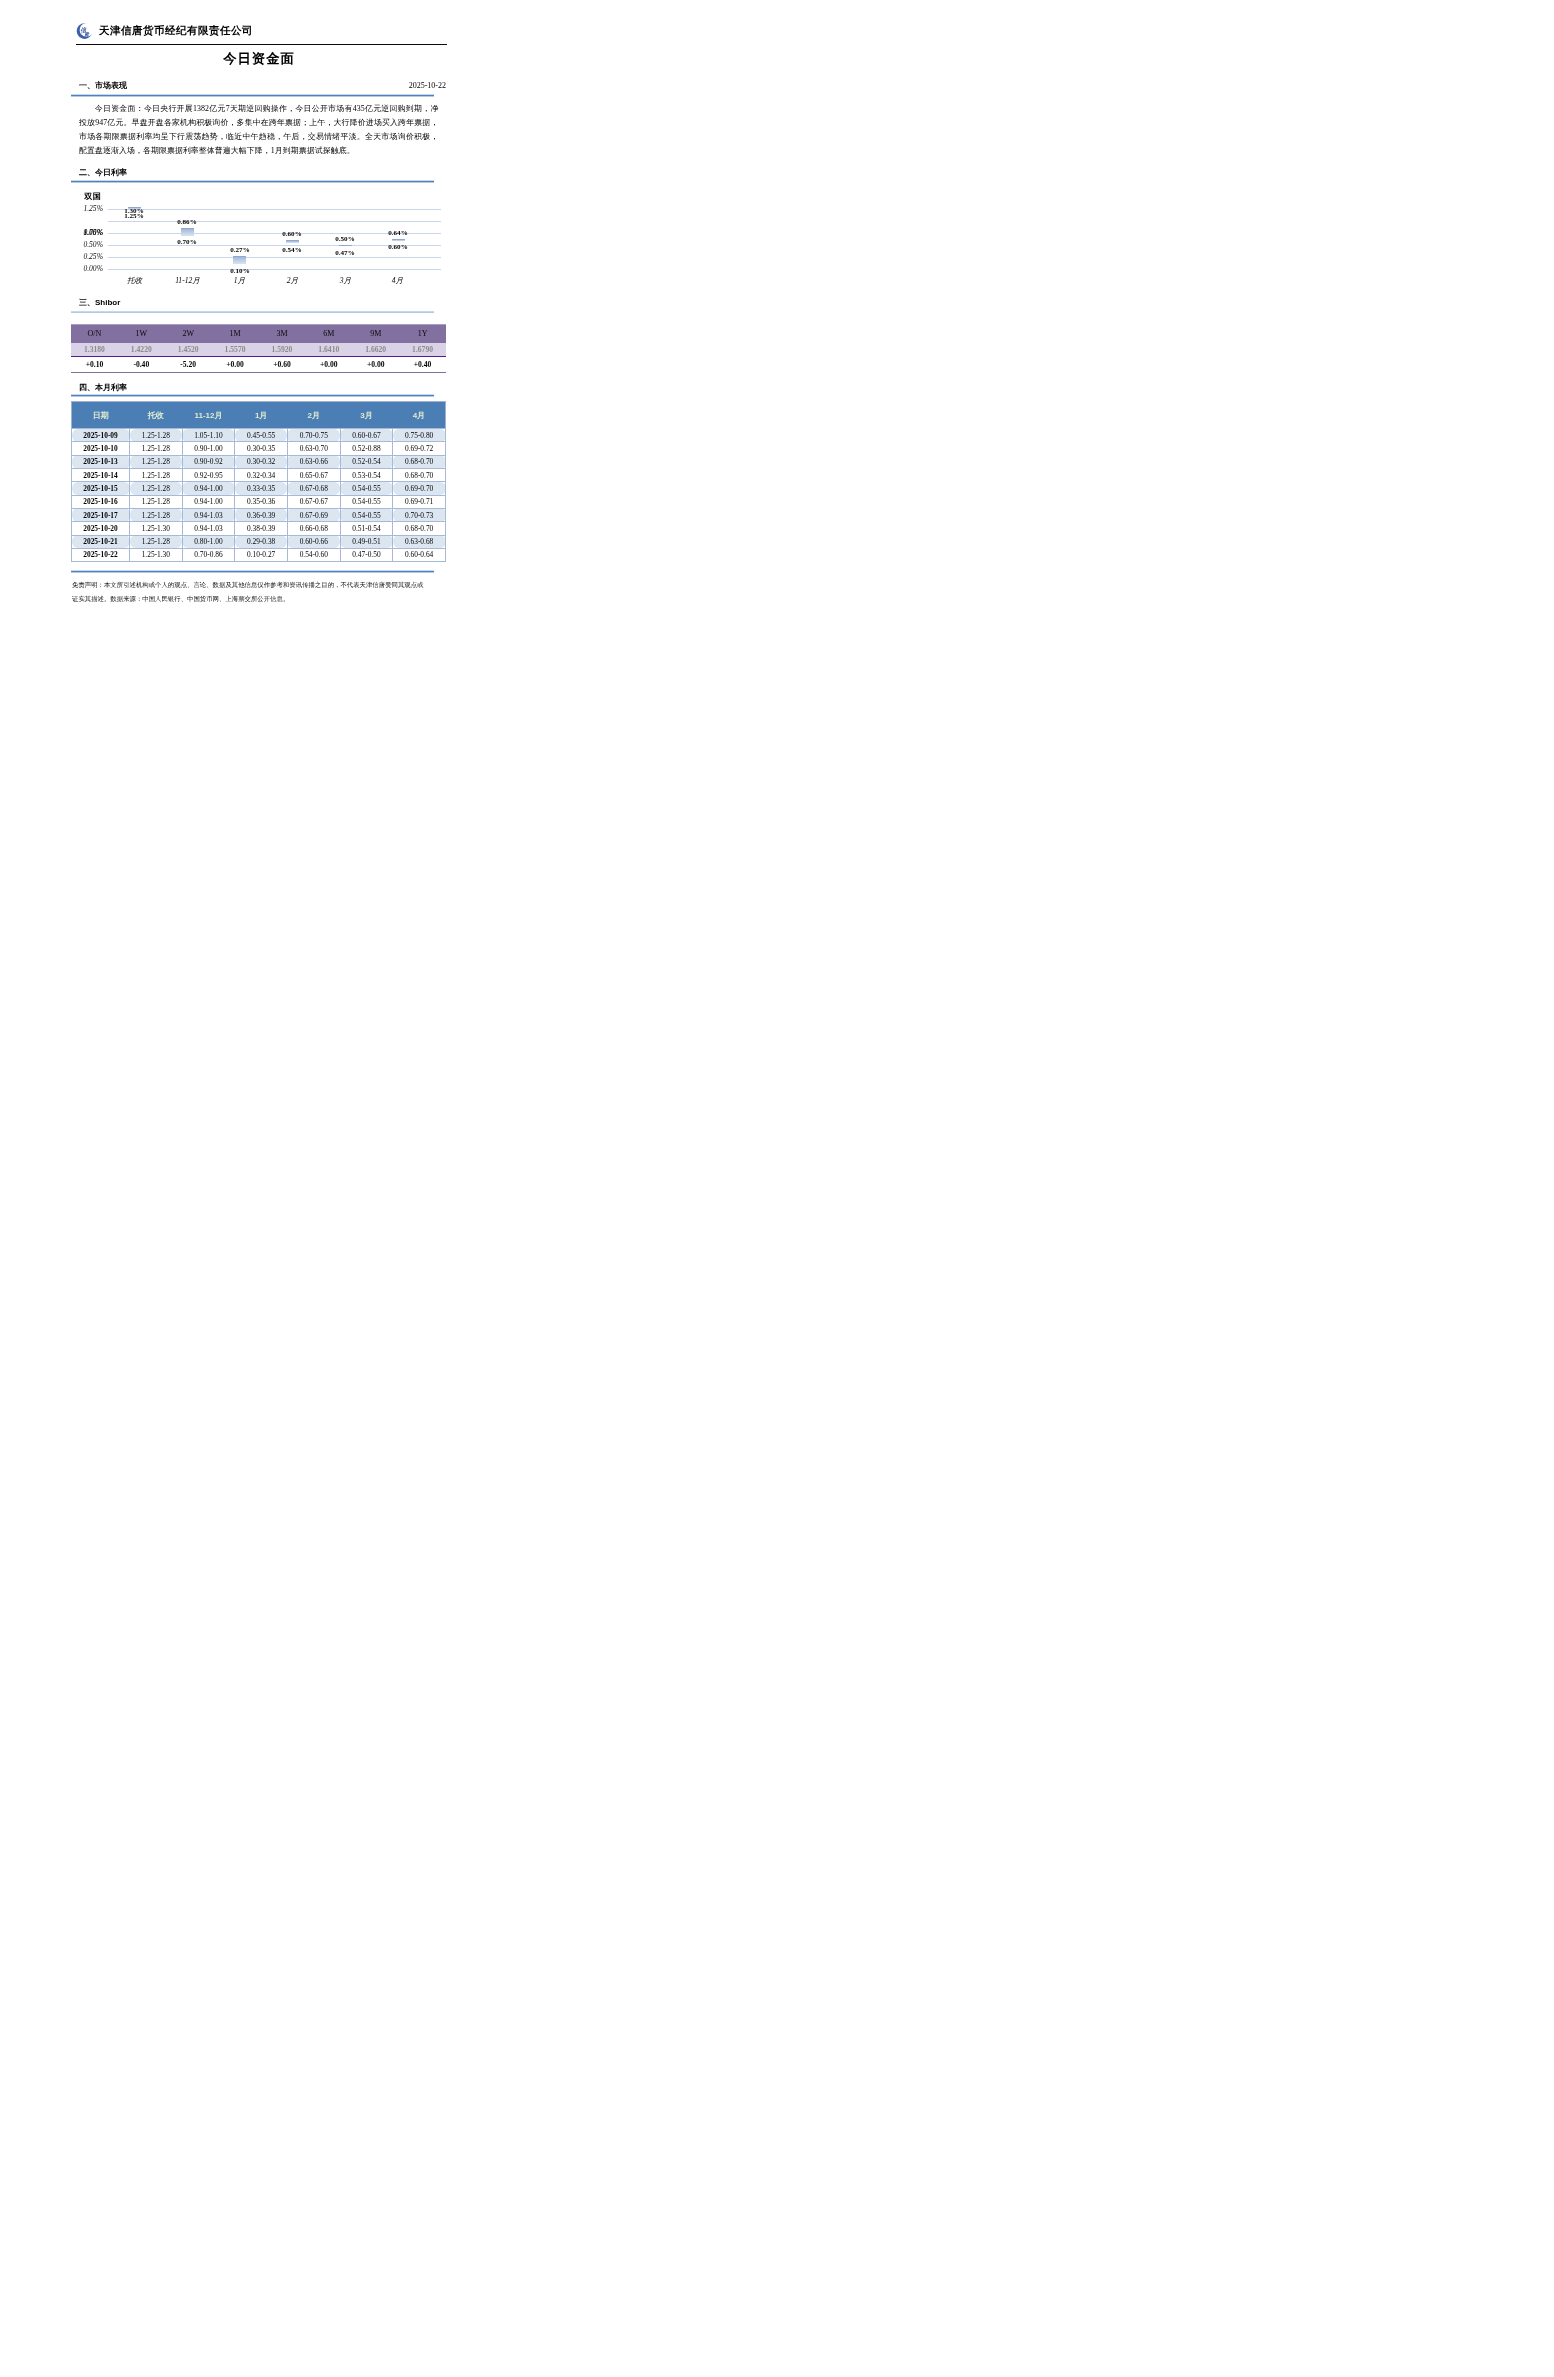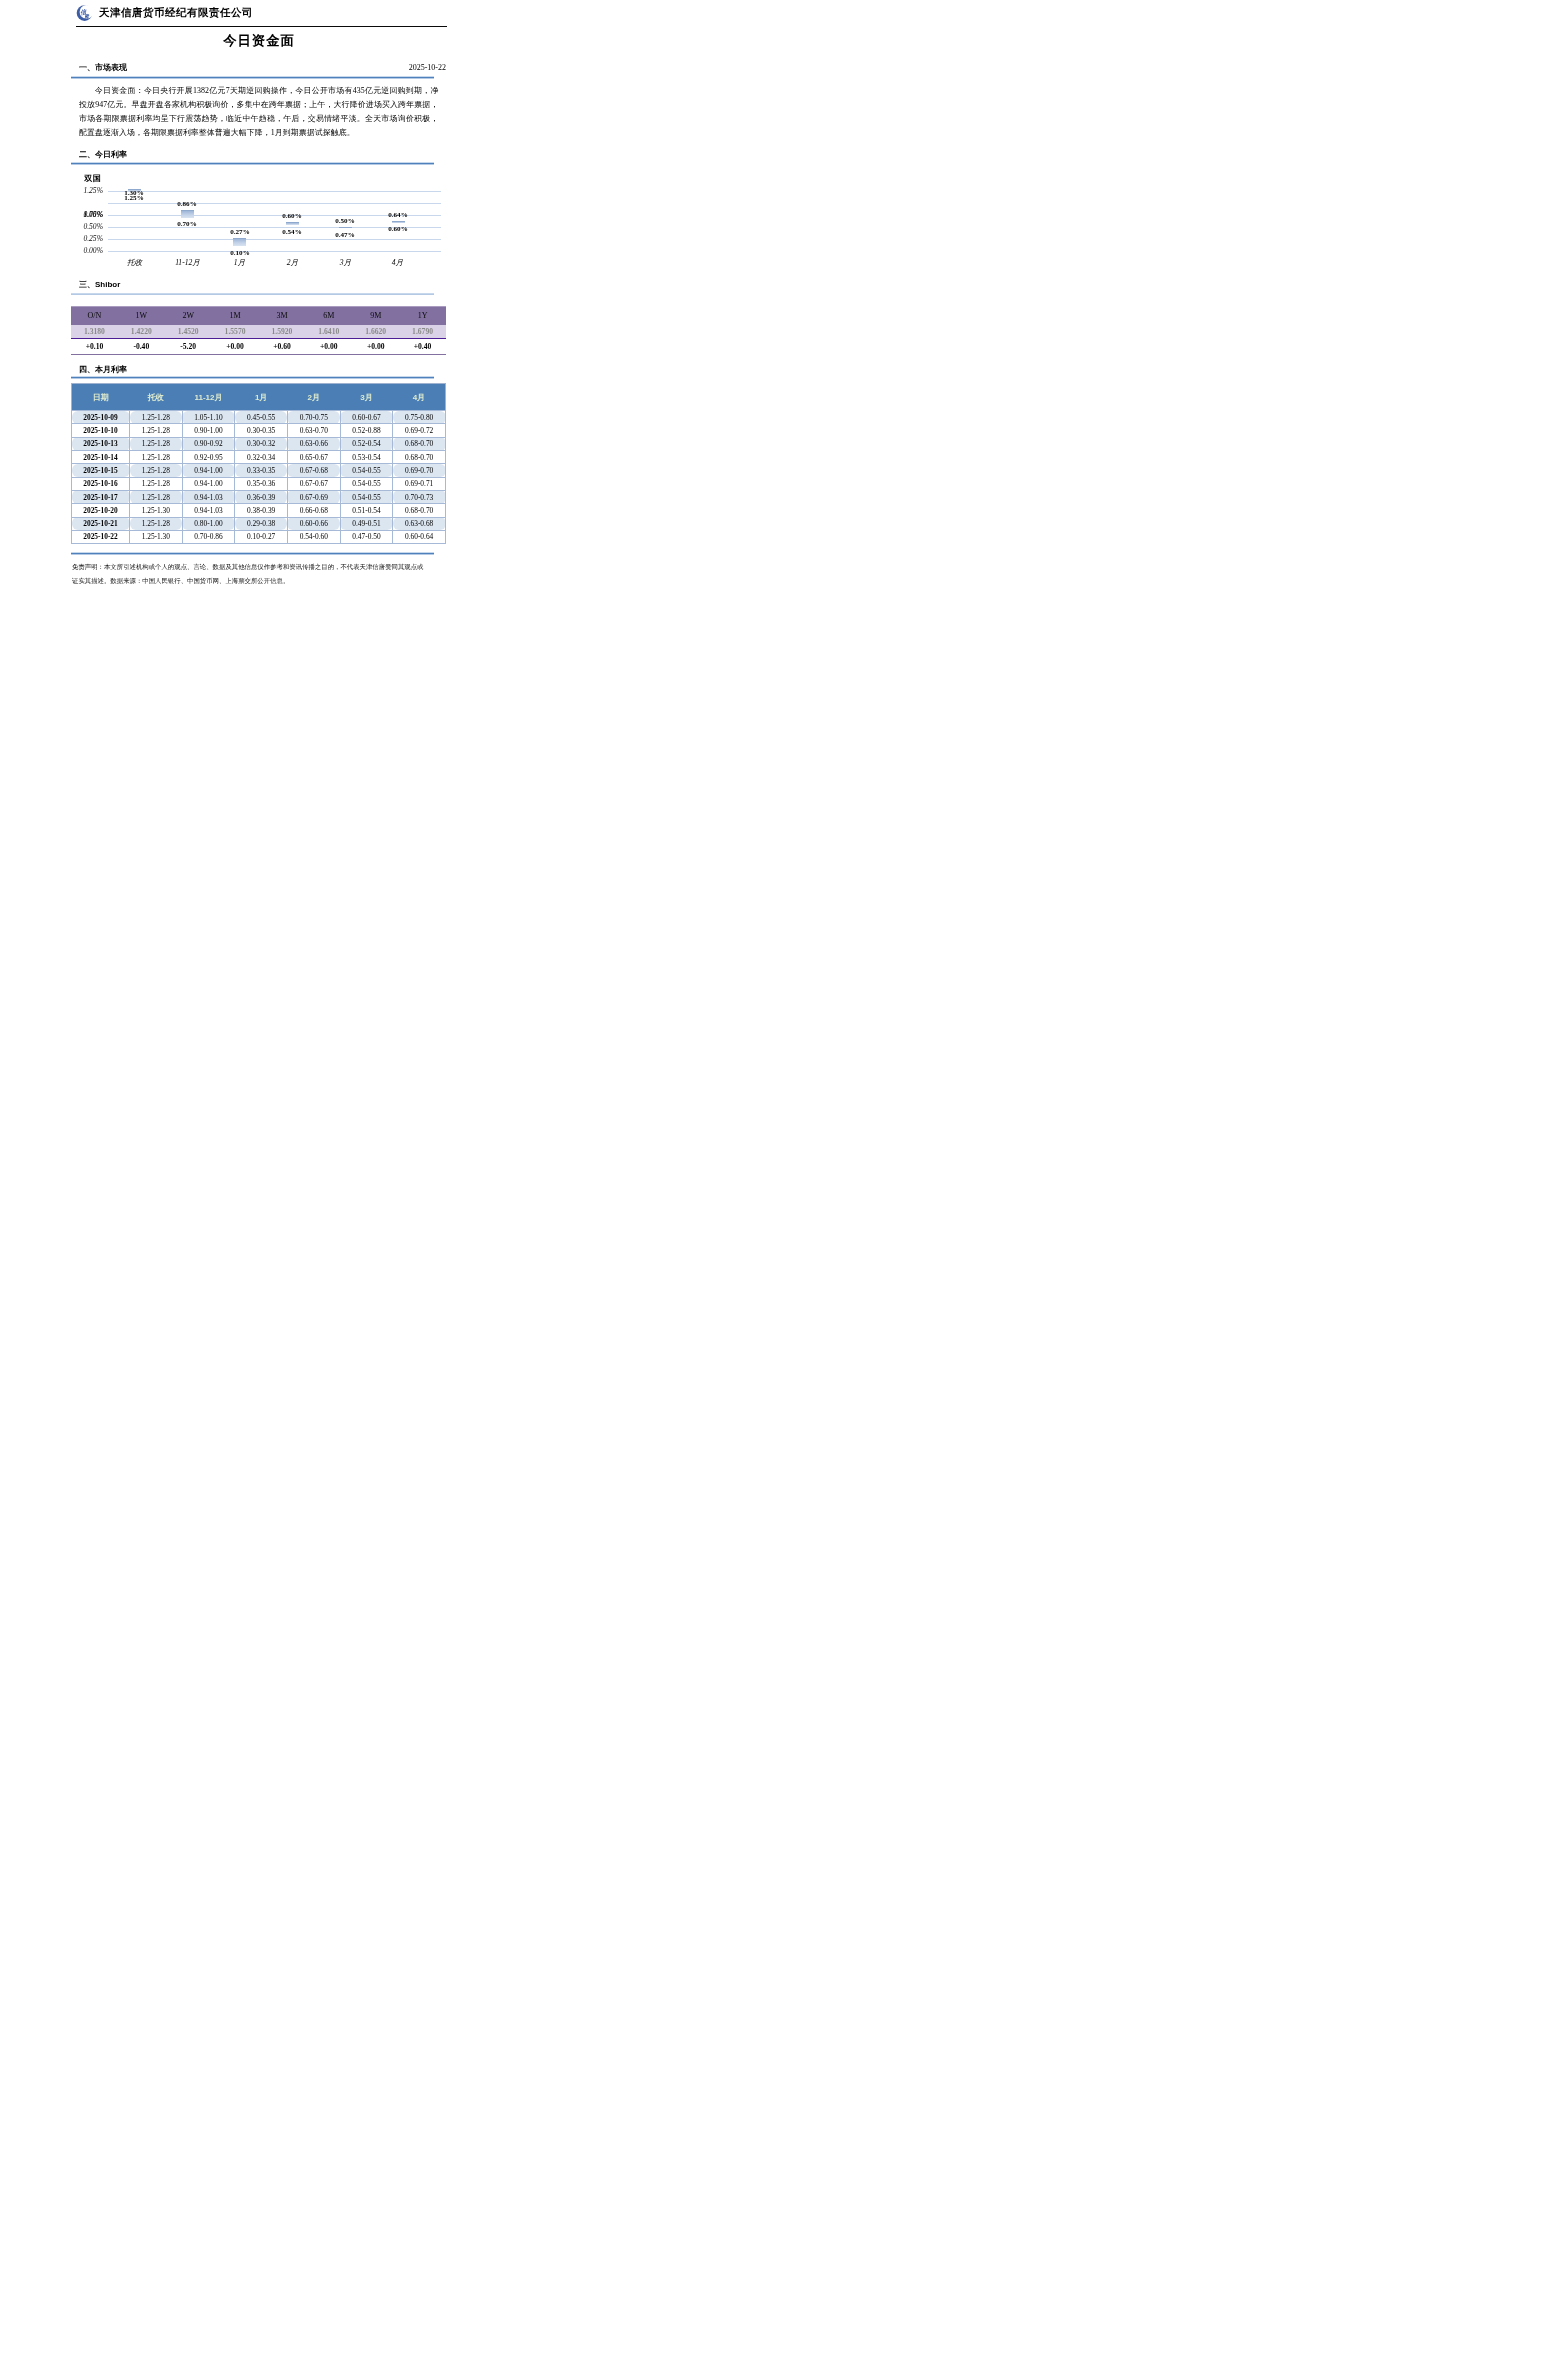--- a/index.html
+++ b/index.html
@@ -4,21 +4,21 @@
 <style>
   * { margin:0; padding:0; box-sizing:border-box; }
   html,body { background:#ffffff; }
   .page {
     width:518px; height:792px; position:relative; background:#fff;
     font-family:"Liberation Serif", serif; color:#000;
     padding:0 71px; overflow:hidden;
   }
   
   .header {
-    padding-top:4px; padding-bottom:4.3px; border-bottom:1.4px solid #0a0a0a;
+    padding-top:22px; padding-bottom:4.3px; border-bottom:1.4px solid #0a0a0a;
     display:flex; align-items:center; gap:5.2px; margin-left:4.8px;
   }
   .logo { width:18px; height:18px; flex:0 0 auto; }
   .company {
     font-family:"Liberation Sans", sans-serif; font-weight:bold;
     font-size:10.5px; letter-spacing:0.5px; color:#000;
   }
   .doc-title {
     margin-top:4.3px; text-align:center; font-family:"Liberation Sans", sans-serif;
     font-weight:bold; font-size:13.3px; letter-spacing:1px;

